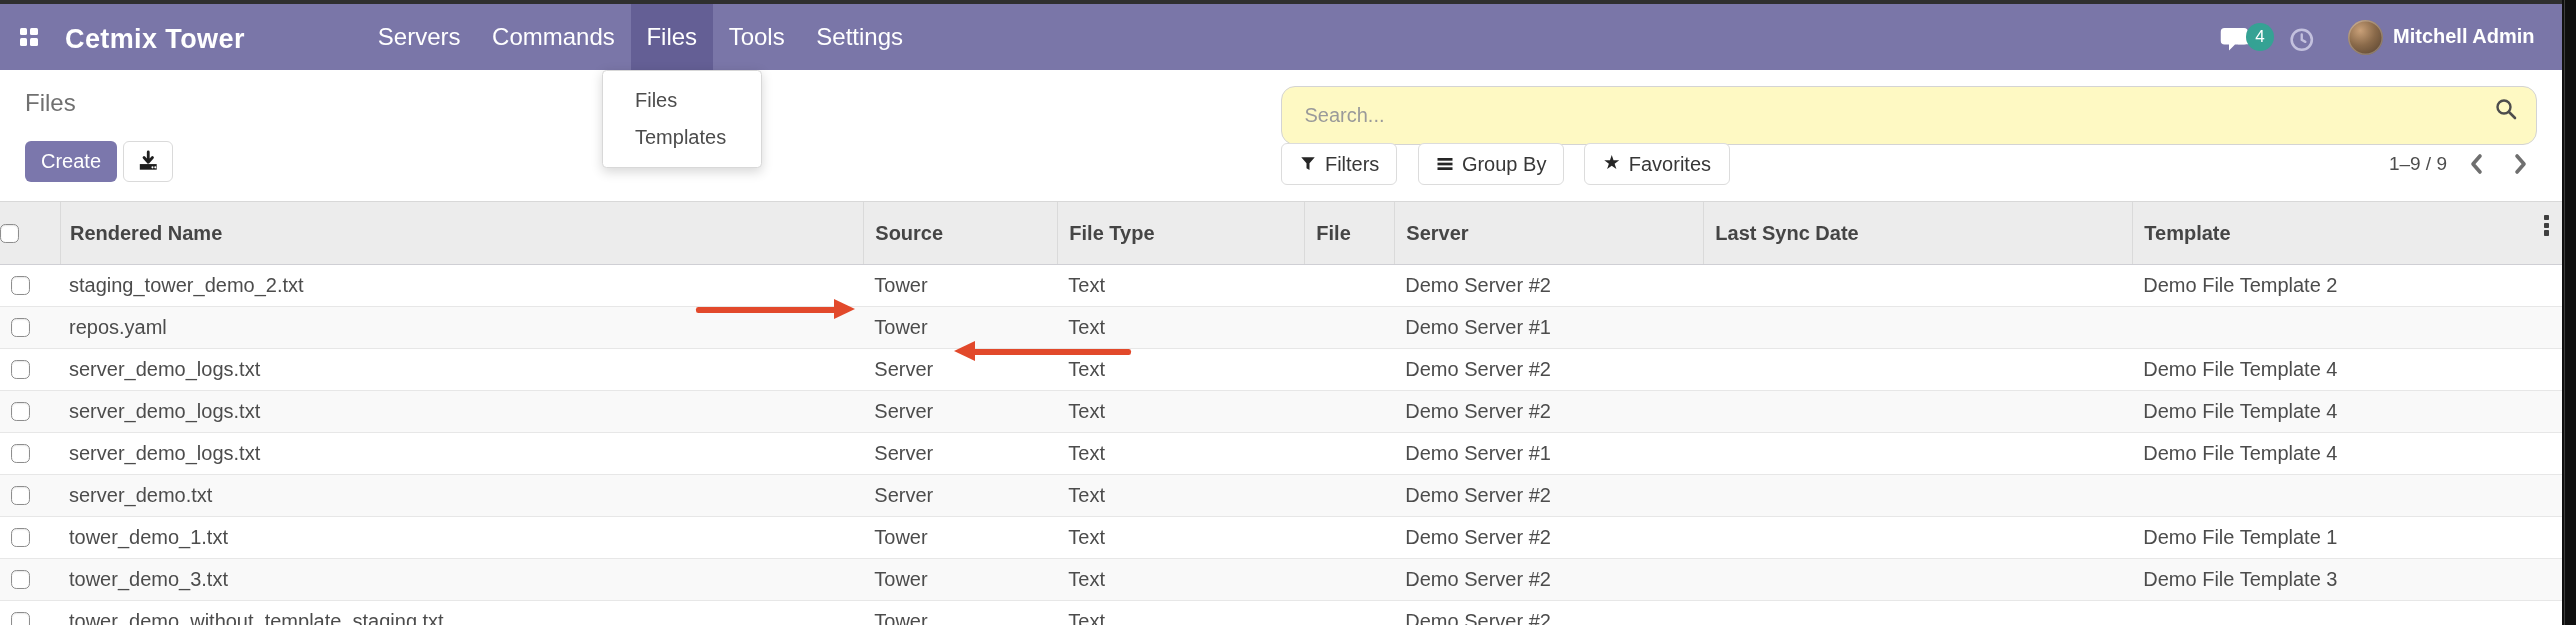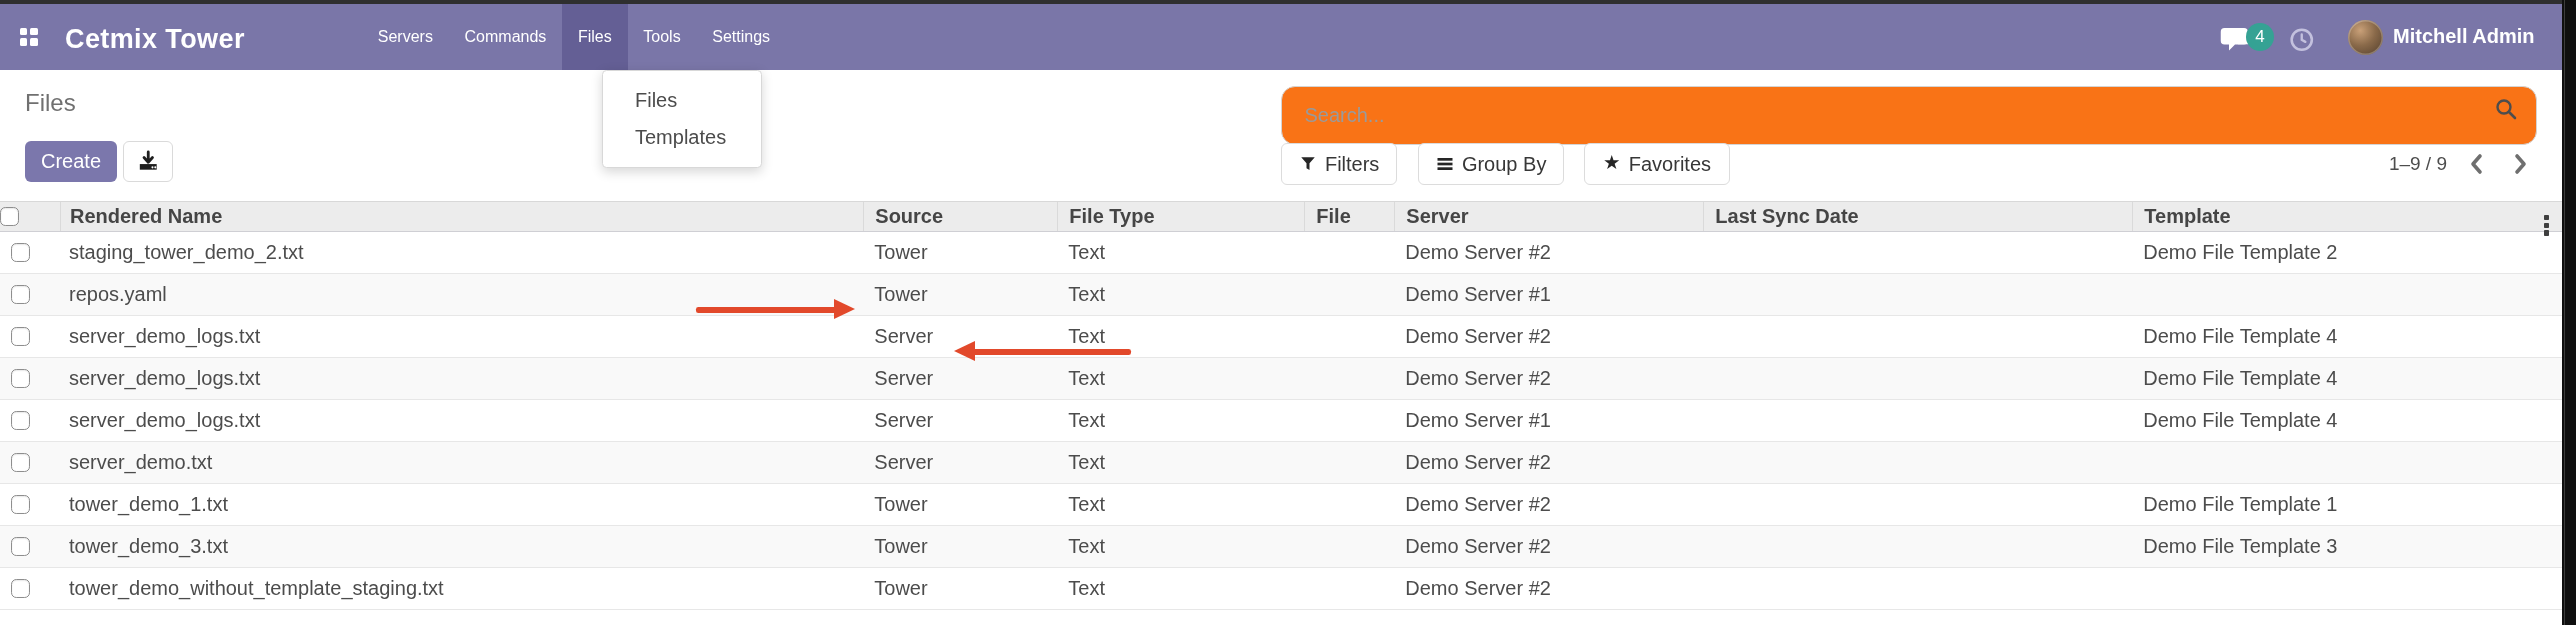--- a/index.html
+++ b/index.html
@@ -11,21 +11,21 @@
   .top-strip { position:absolute; left:0; top:0; width:2576px; height:3.8px; background:#2f2f2f; }
   .right-strip { position:absolute; left:2562px; top:0; width:14.3px; height:626px; background:#0f0f0f; }
   .right-strip .inner-line { position:absolute; left:1.5px; top:0; width:1.5px; height:100%; background:#3d3d3d; }
 
   
   .navbar { position:absolute; left:0; top:3.8px; width:2562px; height:66px; background:#7a76a8; color:#fff; }
   .apps-icon { position:absolute; left:19.5px; top:24px; width:18px; height:18px; display:grid; grid-template-columns:7.5px 7.5px; grid-template-rows:7.5px 7.5px; gap:3px; cursor:pointer; }
   .apps-icon span { background:#ffffff; border-radius:1.5px; }
   .brand { position:absolute; left:65px; top:0; height:72px; display:flex; align-items:center; font-size:27px; font-weight:bold; letter-spacing:0.4px; cursor:pointer; }
   .nav-menu { position:absolute; left:362px; top:0; height:66px; display:flex; }
-  .nav-item { height:66px; display:flex; align-items:center; padding:0 15.8px; font-size:16px; cursor:pointer; }
+  .nav-item { height:66px; display:flex; align-items:center; padding:0 15.8px; font-size:24px; cursor:pointer; }
   .nav-item.active { background:#645f95; }
   .msg-wrap { position:absolute; left:2220px; top:18px; width:53px; height:36px; cursor:pointer; }
   .badge { position:absolute; left:2246px; top:19.5px; min-width:28px; height:28px; border-radius:14.3px; background:#35a294; color:#fff; font-size:17px; display:flex; align-items:center; justify-content:center; padding:0 6px; }
   .clock-wrap { position:absolute; left:2289px; top:23px; width:25.5px; height:25.5px; cursor:pointer; opacity:0.75; }
   .avatar { position:absolute; left:2348px; top:15.8px; width:35px; height:35px; border-radius:50%;
             background:radial-gradient(circle at 35% 30%, #c9a078 0%, #8a6a4a 45%, #4e3b2a 100%);
             box-shadow:inset 0 0 0 1.5px rgba(255,255,255,0.25); cursor:pointer; }
   .username { position:absolute; left:2393px; top:0; height:66px; display:flex; align-items:center; font-size:20px; font-weight:600; cursor:pointer; }
 
   
@@ -34,42 +34,42 @@
               padding-top:10.5px; z-index:20; }
   .dropdown-item { height:37px; display:flex; align-items:center; padding-left:32px; font-size:20px; color:#4c4c4c; cursor:pointer; }
 
   
   .breadcrumb { position:absolute; left:25px; top:89px; font-size:24px; color:#707070; }
   .btn-create { position:absolute; left:25px; top:141px; width:92px; height:41px; background:#7b77ac; color:#fff;
                 font-size:20px; border:none; border-radius:6px; cursor:pointer; }
   .btn-export { position:absolute; left:123px; top:141px; width:50px; height:41px; background:#fff;
                 border:0.8px solid #dadada; border-radius:6px; cursor:pointer; display:flex; align-items:center; justify-content:center; }
 
-  .search-box { position:absolute; left:1281px; top:86px; width:1256px; height:59px; border:0.8px solid #d4d4d4; border-radius:14px; background:#f97316; }
+  .search-box { position:absolute; left:1281px; top:86px; width:1256px; height:59px; border:0.8px solid #d4d4d4; border-radius:14px; background:#fef9c3; }
   .search-box input { position:absolute; left:0; top:0; width:100%; height:100%; border:none; outline:none; background:transparent;
                       font-family:"Liberation Sans", sans-serif; font-size:20px; color:#4c4c4c; padding:0 60px 0 22.5px; }
   .search-box input::placeholder { color:#9a9a9a; }
   .search-mag { position:absolute; right:18px; top:9.8px; width:24px; height:24px; cursor:pointer; }
 
   .filter-btn { position:absolute; top:143px; height:42px; background:#fff; border:0.8px solid #dcdcdc; border-radius:6px;
                 display:flex; align-items:center; justify-content:center; gap:8.3px; font-size:20px; color:#373737;
                 font-family:"Liberation Sans", sans-serif; cursor:pointer; }
   .btn-filters { left:1281px; width:116px; }
   .btn-groupby { left:1418px; width:146px;text-align:center; }
   .btn-favorites { left:1584px; width:146px; }
   .star-glyph { font-size:19.5px; line-height:1; color:#262626; transform:translateY(-0.8px); }
 
   .pager { position:absolute; top:143px; left:2295px; width:152px; height:42px; display:flex; align-items:center; justify-content:flex-end; font-size:19px; color:#4d4d4d; }
   .pager-prev { position:absolute; left:2465px; top:152px; width:24px; height:24px; cursor:pointer; }
   .pager-next { position:absolute; left:2508px; top:152px; width:24px; height:24px; cursor:pointer; }
 
   
   .table { position:absolute; left:0; top:201px; width:2562px; }
   .thead { display:grid; grid-template-columns:60px 803px 194px 247px 90px 309px 429px 431px;
-           height:31px; background:#ececec; border-top:0.8px solid #d8d8d8; border-bottom:0.8px solid #cfcfd4;
+           height:64px; background:#ececec; border-top:0.8px solid #d8d8d8; border-bottom:0.8px solid #cfcfd4;
            font-weight:bold; font-size:20px; color:#454545; position:relative; }
   .thead .th { display:flex; align-items:center; padding:0 11.3px; border-left:0.8px solid #dadada; cursor:pointer; overflow:hidden; white-space:nowrap; }
   .thead .th.cb-cell { border-left:none; padding:0; }
   .thead .th.first-text { padding-left:9px; }
   .col-toggle { position:absolute; right:10.5px; top:12.8px; width:7.5px; height:21px; display:flex; flex-direction:column; justify-content:space-between; cursor:pointer; }
   .col-toggle span { width:5.3px; height:5.3px; background:#3f3f3f; border-radius:0.8px; }
 
   .trow { display:grid; grid-template-columns:60px 803px 194px 247px 90px 309px 429px 431px;
           height:42px; border-bottom:0.8px solid #e7e7e7; font-size:20px; color:#4c4c4c; background:#fff; cursor:pointer; }
   .trow:nth-child(odd) { background:#f9f9f9; }

